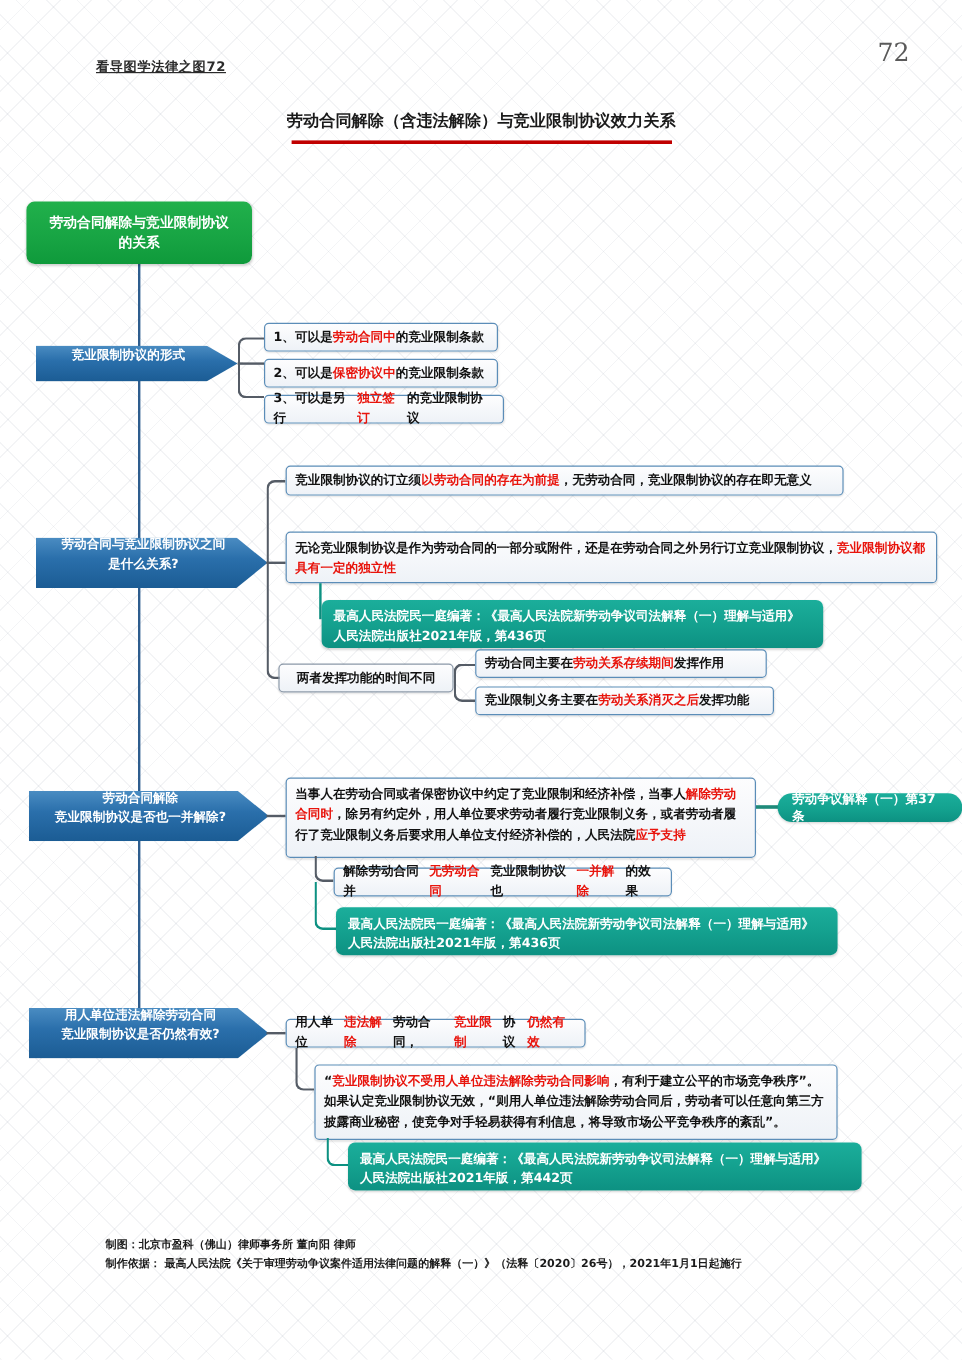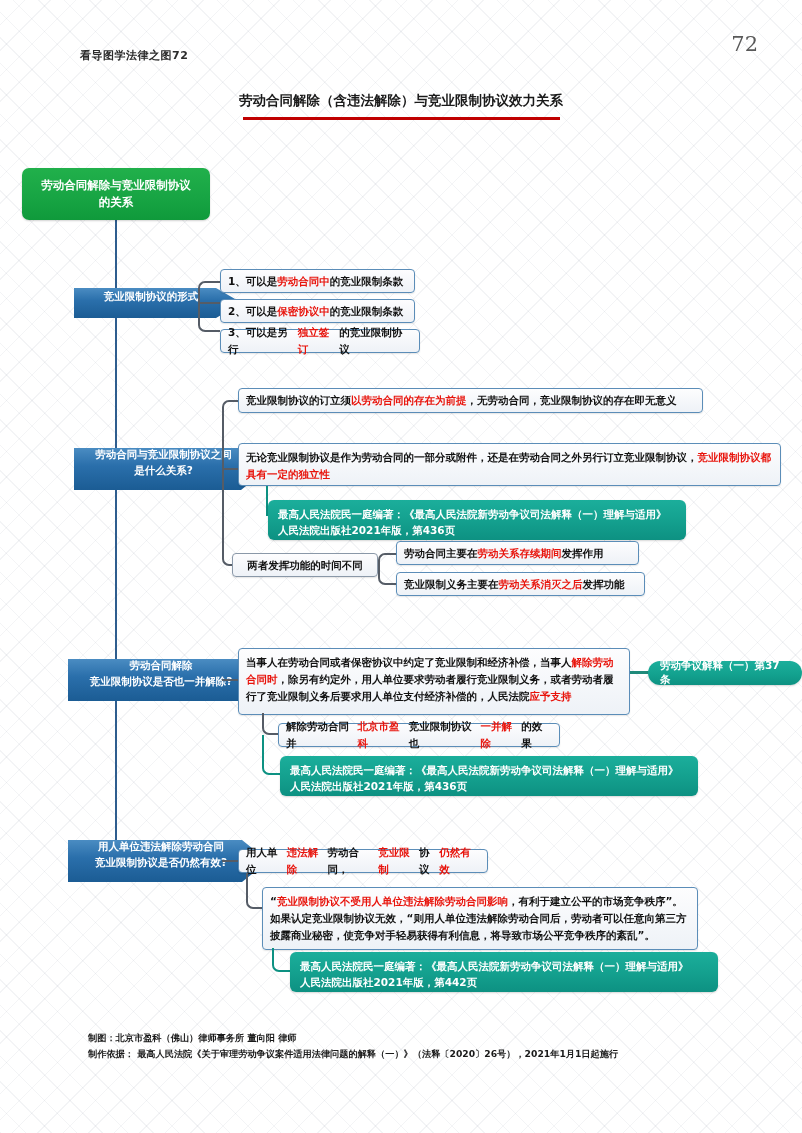--- a/index.html
+++ b/index.html
@@ -15,21 +15,21 @@
       repeating-linear-gradient(-45deg, rgba(120,130,150,0.085) 0 1px, transparent 1px 18px);
     overflow: hidden;
   }
   
   .page-num {
     position: absolute; right: 44px; top: 32px;
     font-size: 21px; color: #595959; font-family: "DejaVu Serif","Liberation Serif",serif;
   }
   .brand {
     position: absolute; left: 80px; top: 48px;
-    font-size: 11px; font-weight: bold; color: #2b2b2b; letter-spacing: .5px;
+    font-size: 11px; font-weight: bold; color: #2b2b2b; letter-spacing: .5px; text-decoration: underline;
   }
   .doc-title {
     position: absolute; left: 0; right: 0; top: 92px;
     text-align: center; font-size: 13.5px; font-weight: bold; color: #1a1a1a;
   }
   .title-rule {
     position: absolute; left: 243px; top: 117px; width: 317px; height: 2.5px;
     background: #c00000;
   }
   
@@ -56,21 +56,20 @@
     box-shadow: 0 1px 2px rgba(0,0,0,.18);
   }
   
   .arrow-node {
     position: absolute; color: #fff; font-weight: bold; font-size: 10.5px;
     display: flex; align-items: center; justify-content: center; text-align: center;
     line-height: 1.45; padding: 0 24px 13px 10px;
     background: linear-gradient(180deg,#4a8cc2 0%, #2a6fab 42%, #1b5c94 100%);
     clip-path: polygon(0 0, calc(100% - 26px) 0, 100% 50%, calc(100% - 26px) 100%, 0 100%);
     filter: drop-shadow(0 1px 1px rgba(0,0,0,.22));
-    margin-left: 44px;
   }
   
   .tbox {
     position: absolute; background: linear-gradient(180deg,#fdfdfe 0%,#eef2f7 100%);
     border: 1.4px solid #5b8db8; border-radius: 4px;
     font-size: 10.5px; font-weight: bold; color: #111;
     line-height: 1.62; padding: 5px 7px;
     box-shadow: 0 1px 1.5px rgba(0,0,0,.10);
   }
   .tbox.one-line { display: flex; align-items: center; }
@@ -191,21 +190,21 @@
 </div>
 
 <div class="stub-dark" style="left:630px; top:671px; width:22px;"></div>
 <div class="pill" style="left:648px; top:661px;">
   <span>劳动争议解释（一）第37条</span>
 </div>
 
 <div class="elbow" style="left:262px; top:713px; width:16px; height:22px;"></div>
 <div class="tbox one-line" style="left:278px; top:723px; width:282px; height:24px;">
   <span>解除劳动合同并</span>
-    <span class="hl">北京市盈科</span>
+    <span class="hl">无劳动合同</span>
     <span>竞业限制协议也</span>
     <span class="hl">一并解除</span>
     <span>的效果</span>
 </div>
 
 <div class="elbow" style="left:262px; top:735px; width:18px; height:40px; border-color:#0d9182;"></div>
 <div class="cite" style="left:280px; top:756px; width:418px; height:40px;">
   <span style="white-space:pre-line">最高人民法院民一庭编著：《最高人民法院新劳动争议司法解释（一）理解与适用》
 人民法院出版社2021年版，第436页</span>
 </div>

